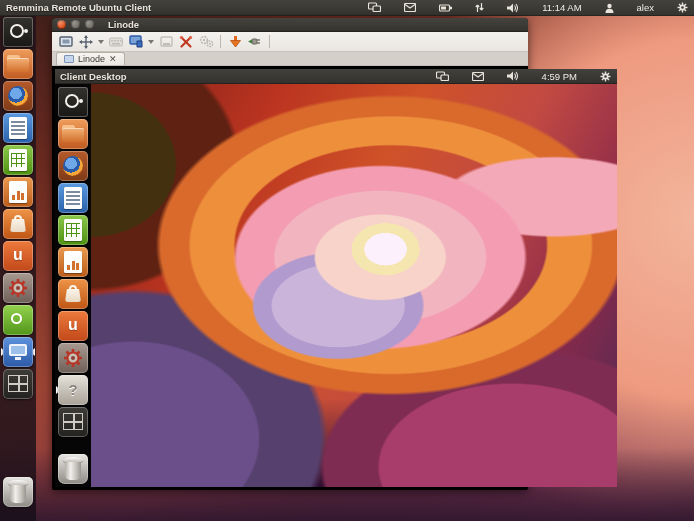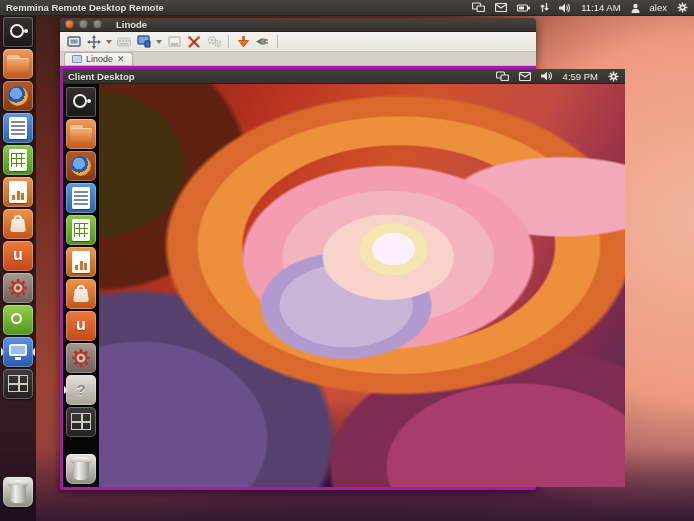--- a/index.html
+++ b/index.html
@@ -16,21 +16,21 @@
 
   
   .panel {
     position:absolute; left:0; top:0; width:694px; height:16px;
     background:linear-gradient(#44423d,#36342f);
     color:#e8e4dc; display:flex; align-items:center;
     font-size:9.5px; border-bottom:1px solid #262420;
   }
   .panel .apptitle { font-weight:bold; margin-left:6px; text-shadow:0 1px 1px #1c1b18; }
   .panel .spacer { flex:1; }
-  .tray { display:flex; align-items:center; gap:10px; margin-right:6px; }
+  .tray { display:flex; align-items:center; gap:23px; margin-right:6px; }
   .tray svg { display:block; }
   .tray .clock, .tray .uname { font-size:9.5px; color:#efece5; }
 
   
   .launcher {
     position:absolute; left:0; top:16px; width:36px; height:505px;
     background:linear-gradient(rgba(30,18,26,.72),rgba(22,14,24,.82));
     display:flex; flex-direction:column; align-items:center;
     padding-top:1px; padding-bottom:14px;
   }
@@ -82,24 +82,24 @@
   .t-help .q { position:absolute; width:100%; text-align:center; top:6px; font-size:15px; font-weight:bold; color:#8a857c; text-shadow:0 1px 0 #fff; }
   .t-ws { background:linear-gradient(#3e3c38,#232220); }
   .t-ws .grid4 { position:absolute; left:5px; top:6px; width:20px; height:17px; border:1.5px solid #cfcbc4;
      background:linear-gradient(#cfcbc4 1.5px,transparent 1.5px) 0 7px/20px 20px no-repeat, linear-gradient(90deg,#cfcbc4 1.5px,transparent 1.5px) 9px 0/20px 20px no-repeat; }
   .t-trash { background:linear-gradient(#e8e6e2,#8e8a84); border-radius:5px 5px 7px 7px; }
   .t-trash .lid { position:absolute; left:5px; top:3px; width:20px; height:6px; background:linear-gradient(#fbfbfa,#b8b4ae); border-radius:50%; box-shadow:0 1px 1px rgba(0,0,0,.35); }
   .t-trash .can { position:absolute; left:7px; top:8px; width:16px; height:18px; background:linear-gradient(90deg,#b2aea8,#f2f0ec 35%,#c6c2bc 70%,#98948e); border-radius:2px 2px 5px 5px; }
 
   
   .window {
-    position:absolute; left:60px; top:18px; width:476px; height:472px;
+    position:absolute; left:52px; top:18px; width:476px; height:472px;
     border-radius:4px 4px 2px 2px;
     box-shadow:0 2px 10px rgba(0,0,0,.55);
-    background:#a21caf;
+    background:#000000;
   }
   .titlebar {
     height:14px; background:linear-gradient(#45433e,#35332f); border-radius:4px 4px 0 0;
     display:flex; align-items:center; color:#e8e4dc; font-size:9.5px; font-weight:bold;
     border-bottom:1px solid #24231f;
   }
   .wbtn { width:9px; height:9px; border-radius:50%; margin-left:5px; flex:none; box-shadow:inset 0 0 0 1px rgba(0,0,0,.4), inset 0 1px 1px rgba(255,255,255,.4); }
   .wbtn.close { background:radial-gradient(circle at 35% 30%, #f2926a, #dd4814 70%); }
   .wbtn.min, .wbtn.max { background:radial-gradient(circle at 35% 30%, #9a968e, #6d6a63 75%); }
   .titlebar .wtitle { margin-left:14px; text-shadow:0 1px 1px #1c1b18; }
@@ -150,21 +150,21 @@
       linear-gradient(to top, #2e0f33 0, rgba(46,15,51,0) 22%),
       linear-gradient(118deg, #7a1f1a 0%, #bb3420 26%, #cf5228 45%, #c24a42 62%, #8c2a4a 80%, #4a2a56 100%);
   }
 
   .small { font-size:9px; }
 </style>
 </head>
 <body>
 
 <div class="panel">
-  <span class="apptitle">Remmina Remote Desktop Remote</span>
+  <span class="apptitle">Remmina Remote Ubuntu Client</span>
   <span class="spacer"></span>
   <div class="tray">
     <span>
         <svg width="13" height="11" viewBox="0 0 13 11">
           <rect x="0.5" y="1" width="8" height="6" rx="1" fill="none" stroke="#e8e4dc" stroke-width="1.2"></rect>
           <rect x="5" y="4" width="7.5" height="5.5" rx="1" fill="#3c3b37" stroke="#e8e4dc" stroke-width="1.2"></rect>
         </svg>
       </span>
     <span>
         <svg width="12" height="9" viewBox="0 0 12 9">

